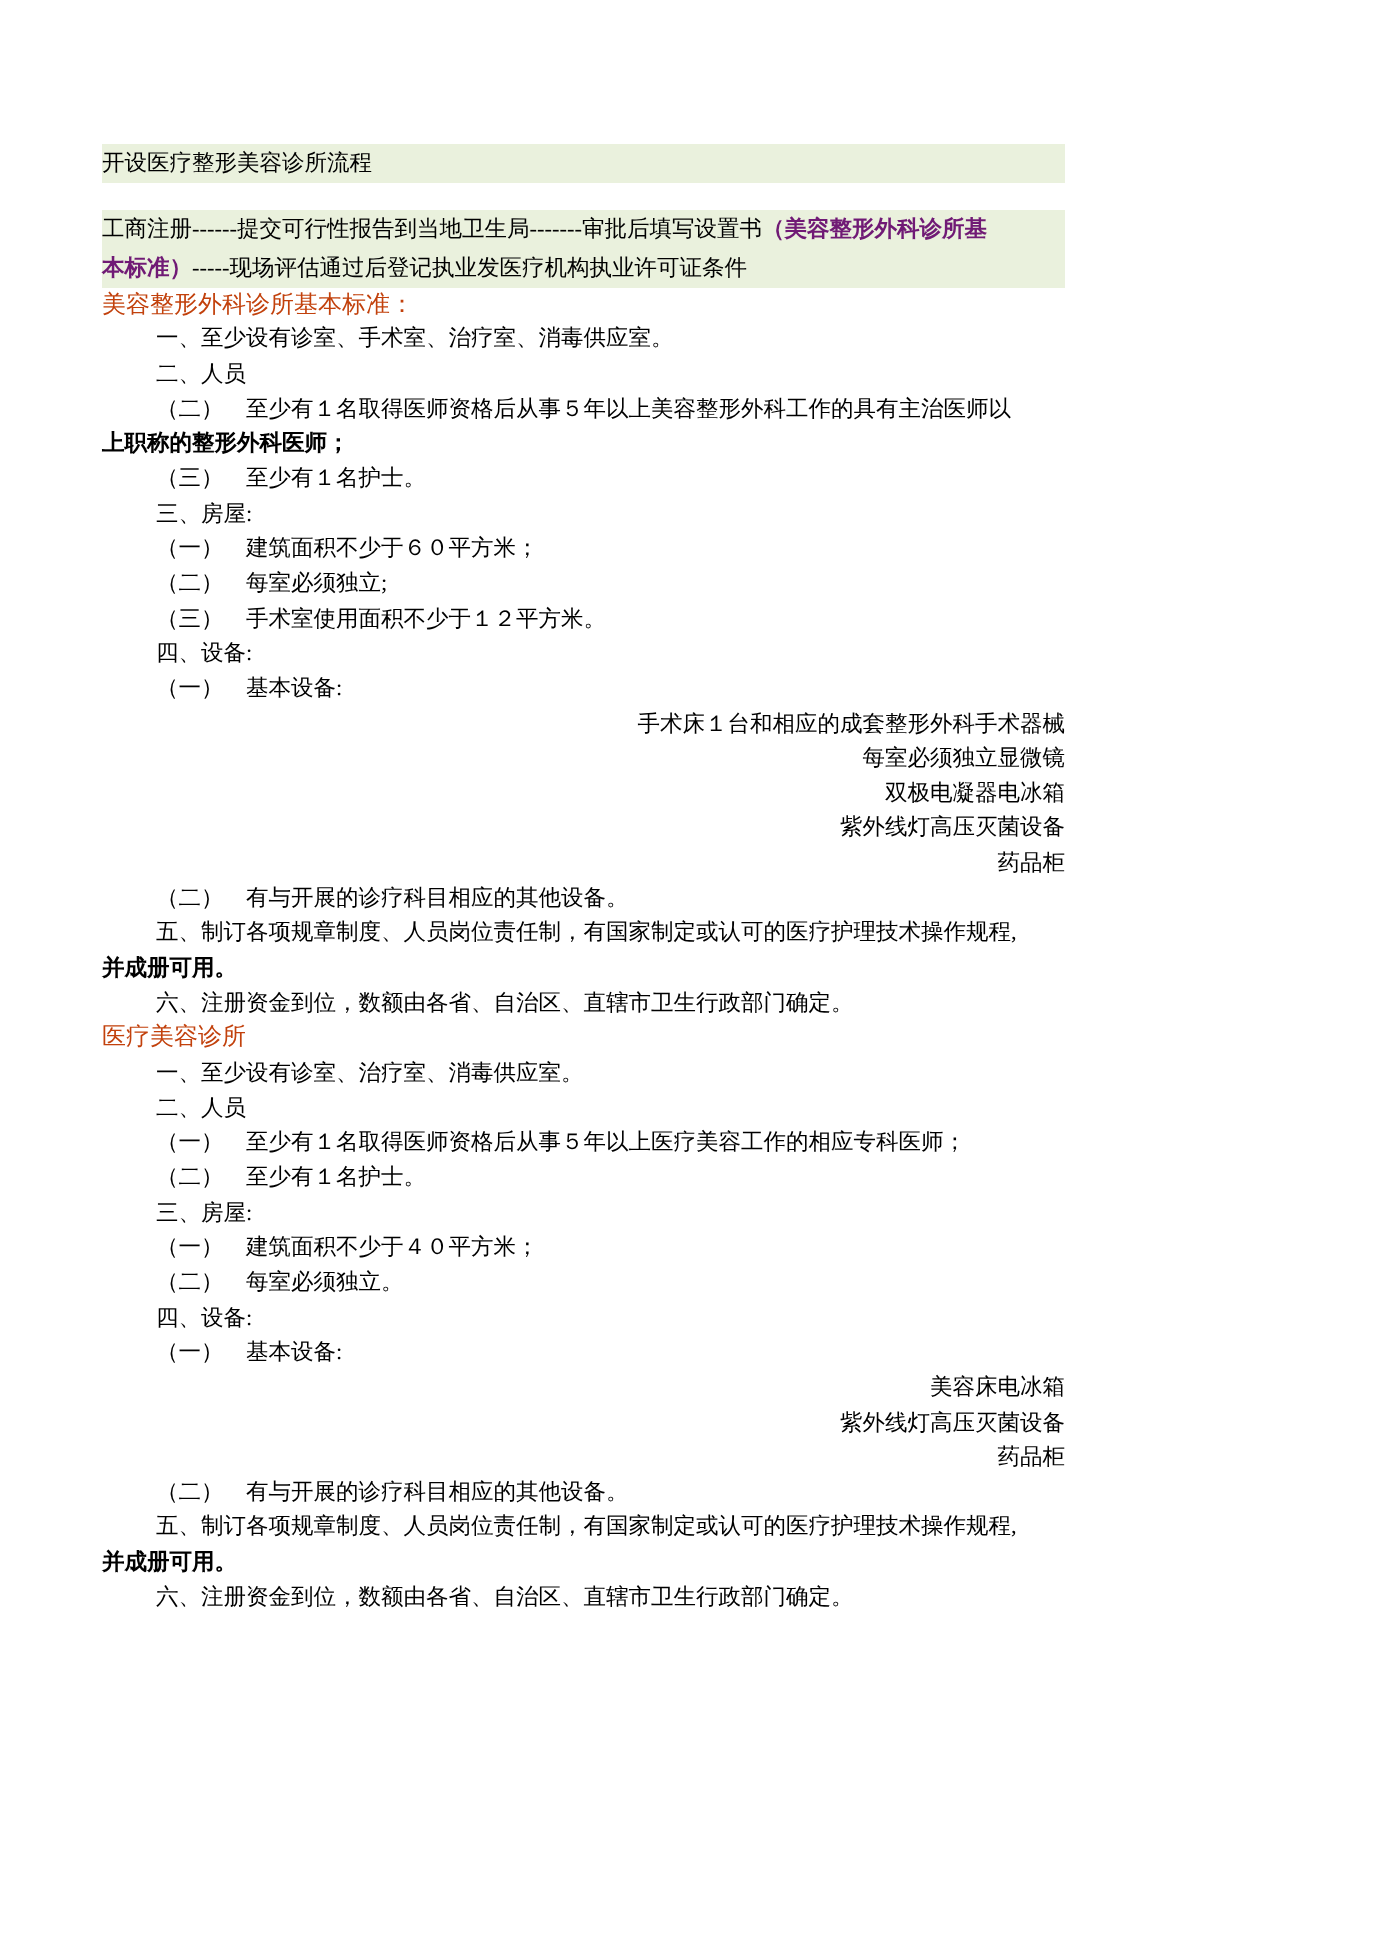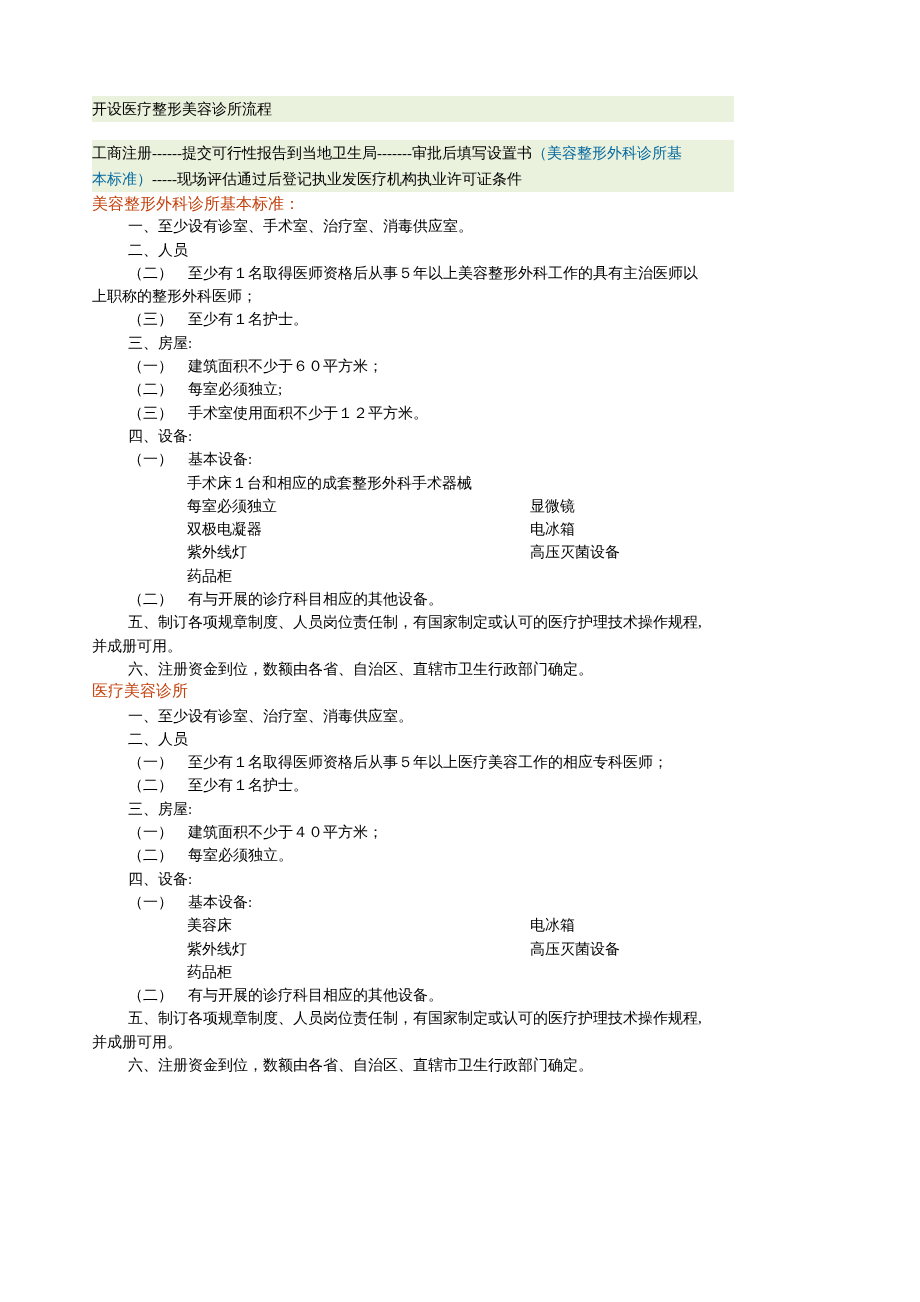--- a/index.html
+++ b/index.html
@@ -9,21 +9,21 @@
   }
   .page {
     position: relative;
     width: 920px;
     min-height: 1302px;
     background: #ffffff;
     font-family: "Liberation Serif", "DejaVu Serif", serif;
     color: #000000;
   }
   .content {
-    margin-left: 92px;
+    margin-left: 68px;
     width: 642px;
     padding-top: 96px;
     font-size: 15px;
   }
   .content p {
     margin: 0;
     line-height: 23.3px;
   }
   .hl {
     background: #eaf1dd;
@@ -31,37 +31,38 @@
   .title {
     line-height: 26px !important;
   }
   .gap {
     height: 18px;
   }
   .flow {
     line-height: 26px !important;
   }
   .red {
-    color: #0369a1;
+    color: #701a75;
+    font-weight: bold;
   }
   .heading {
     color: #c2410c;
     font-size: 16px;
     line-height: 24px;
     margin: 14px 0 4px 0;
     font-weight: normal;
   }
   .heading2 {
     margin-top: 36px;
     margin-bottom: 8px;
     font-family: Liberation Mono, monospace;
   }
-  .ind0 { padding-left: 0; }
+  .ind0 { padding-left: 0; font-weight: bold; }
   .ind1 { padding-left: 36px; }
-  .ind2 { padding-left: 95px; }
+  .ind2 { padding-left: 95px; text-align: right; }
   .equip-left {
     display: inline-block;
     width: 343px;
   }
   .equip-right {
     display: inline-block;
   }
 </style>
 </head>
 <body>

